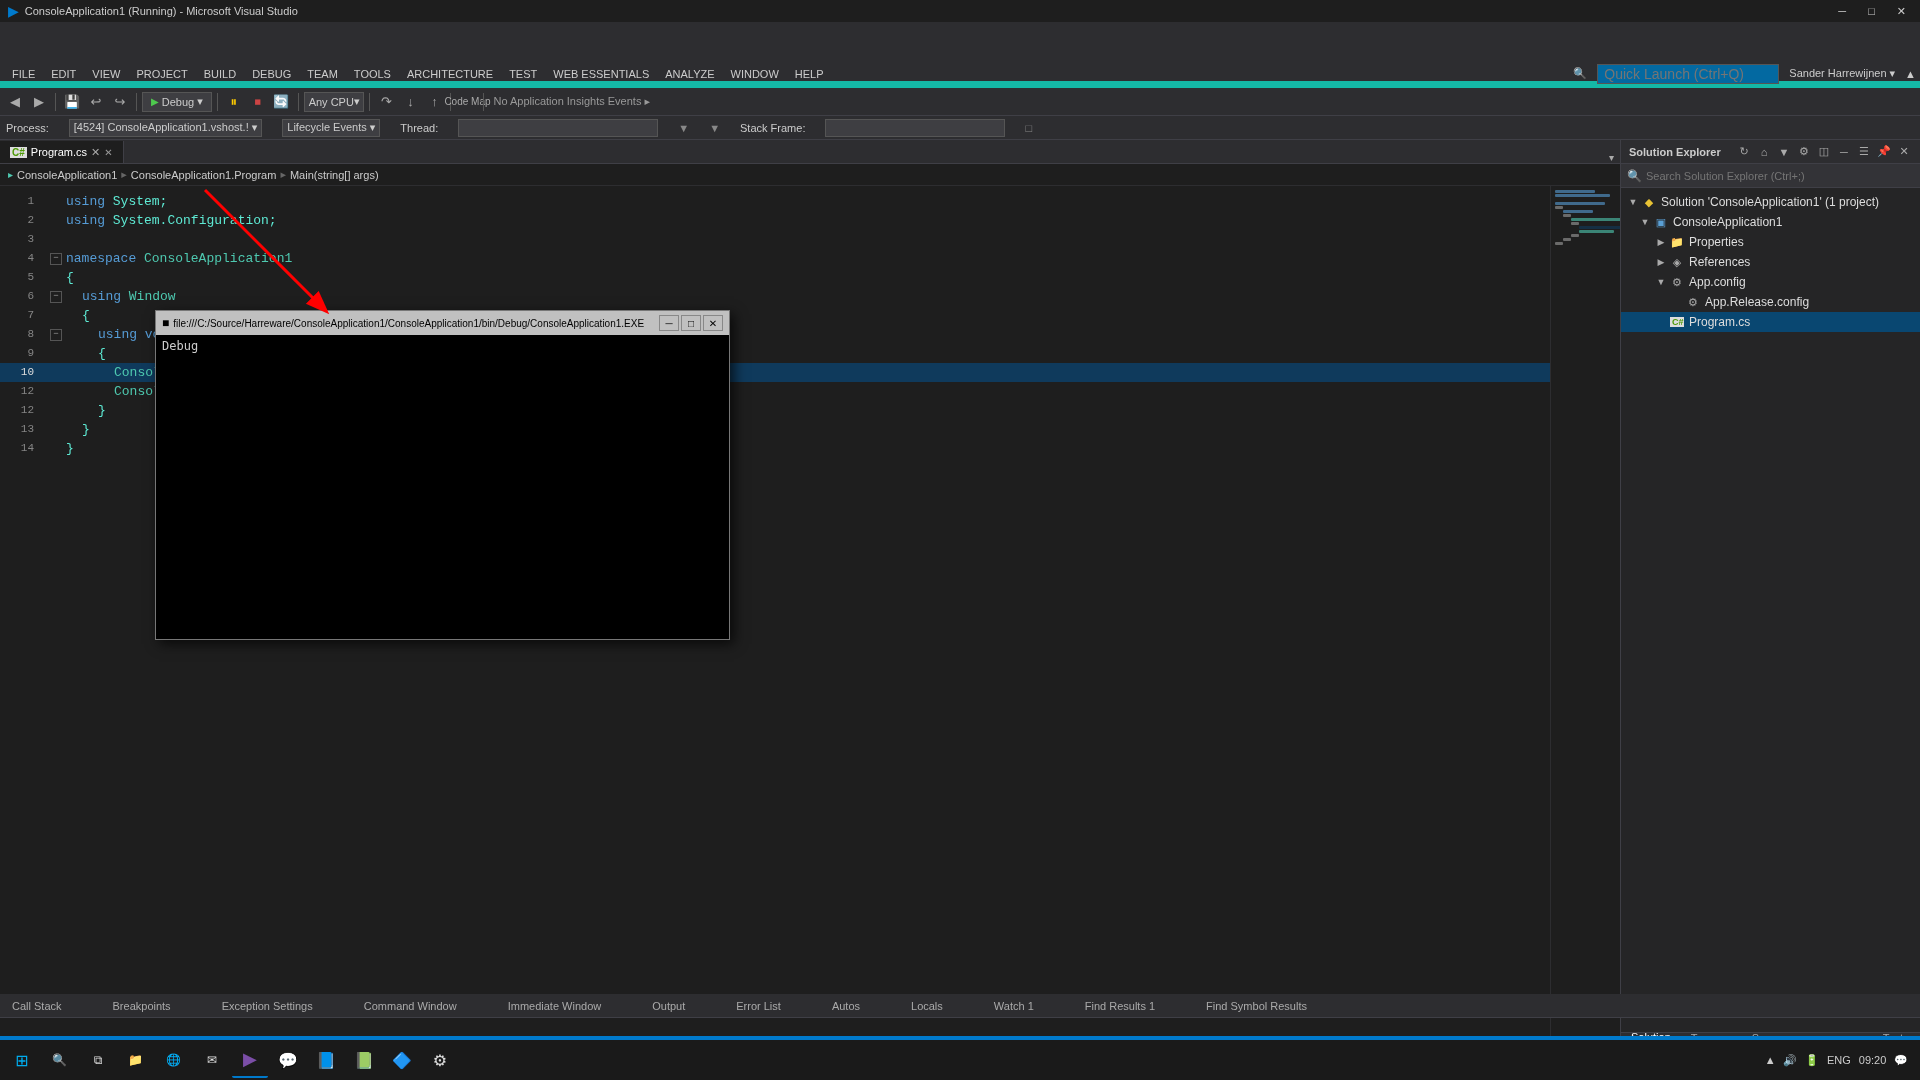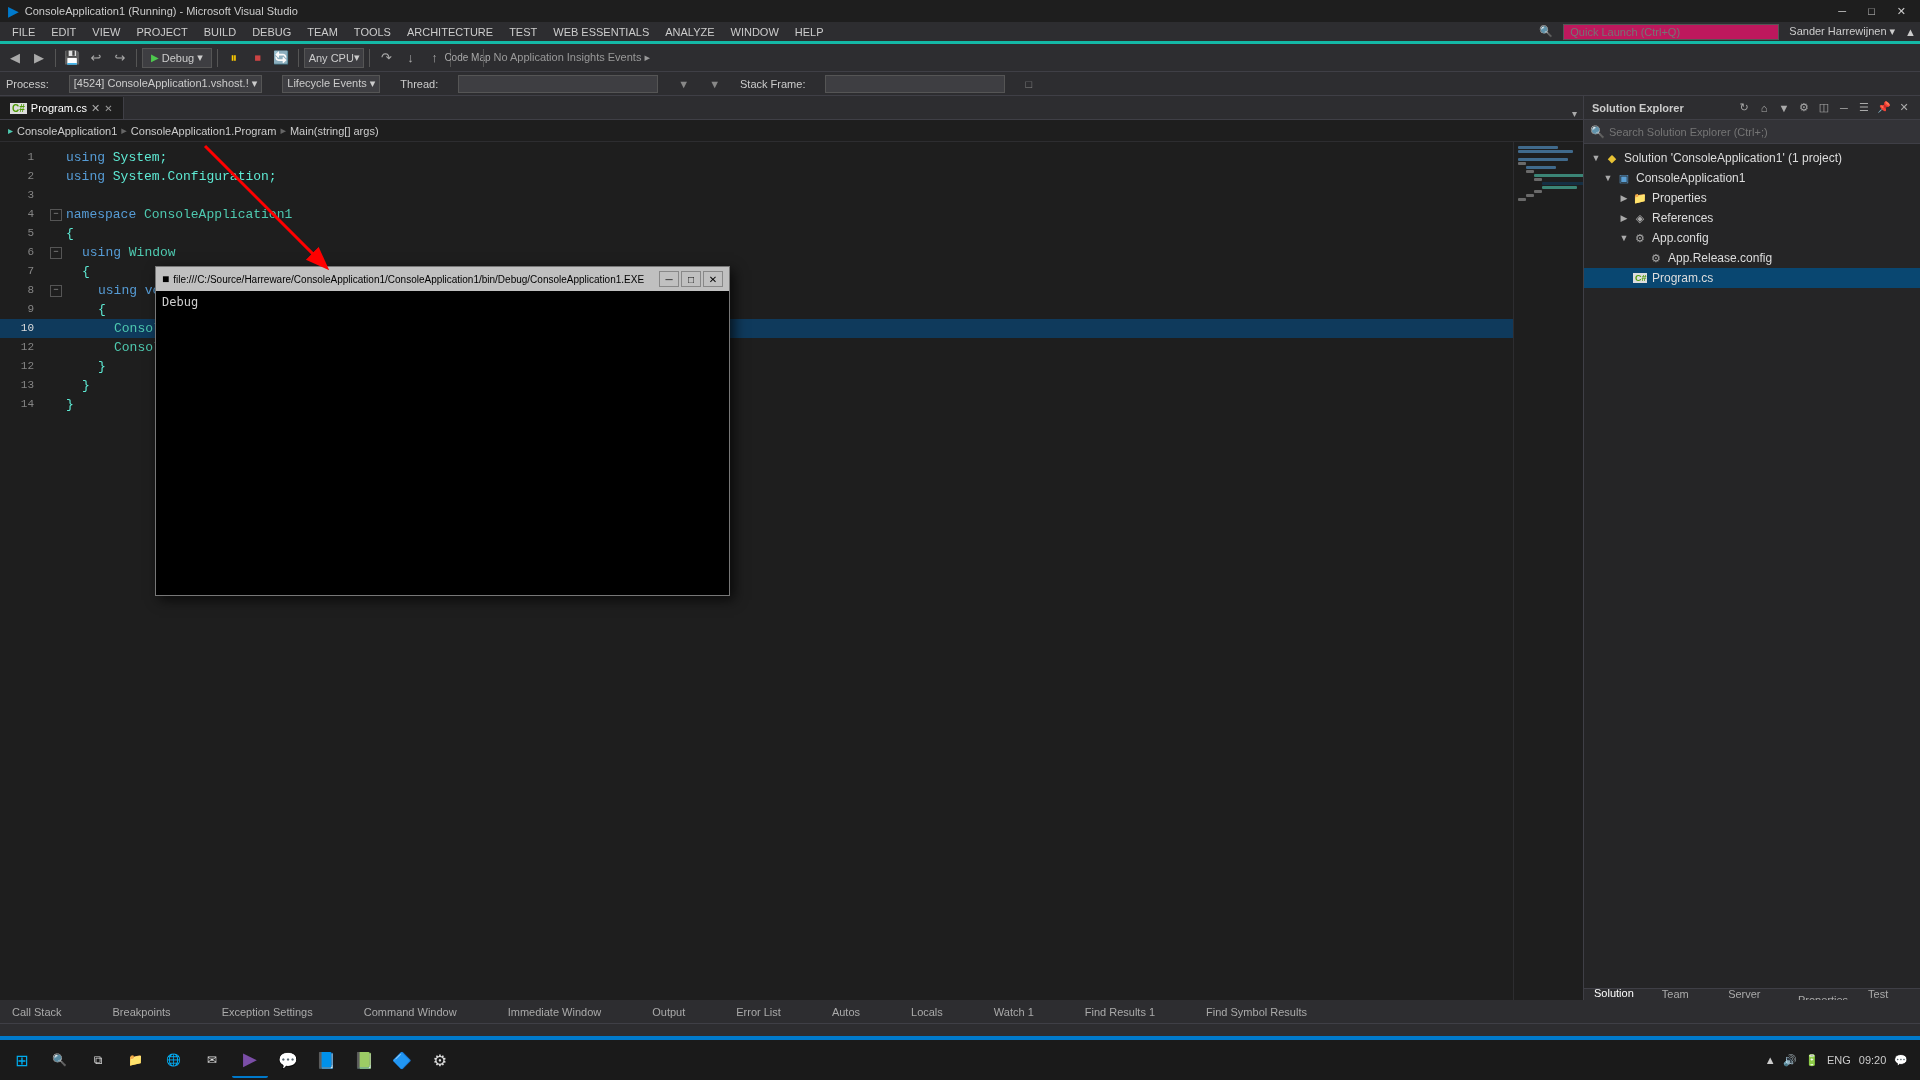--- a/index.html
+++ b/index.html
@@ -27,22 +27,23 @@
     }
     #title-bar-left { display: flex; align-items: center; gap: 6px; }
     #title-bar-right { display: flex; align-items: center; gap: 10px; }
 
     
     #menu-bar {
       height: 22px;
       background: #2d2d30;
       display: flex;
       align-items: center;
-      border-bottom: 3px solid #14b8a6;
+      border-bottom: 7px solid #14b8a6;
       padding: 0 4px;
+      margin-top: 44px;
     }
     .menu-item {
       padding: 2px 8px;
       font-size: 11px;
       color: #ccc;
       cursor: pointer;
       white-space: nowrap;
     }
     .menu-right {
       margin-left: auto;
@@ -285,21 +286,21 @@
     #red-arrow {
       position: absolute;
       top: 0;
       left: 170px;
       pointer-events: none;
       z-index: 200;
     }
 
     
     #right-panel {
-      width: 337px;
+      width: 300px;
       background: #252526;
       border-left: 1px solid #3f3f46;
       display: flex;
       flex-direction: column;
     }
     #solution-explorer-header {
       height: 24px;
       background: #2d2d30;
       display: flex;
       align-items: center;
@@ -488,21 +489,21 @@
   <div class="menu-item">TEAM</div>
   <div class="menu-item">TOOLS</div>
   <div class="menu-item">ARCHITECTURE</div>
   <div class="menu-item">TEST</div>
   <div class="menu-item">WEB ESSENTIALS</div>
   <div class="menu-item">ANALYZE</div>
   <div class="menu-item">WINDOW</div>
   <div class="menu-item">HELP</div>
   <div class="menu-right">
     <span>🔍</span>
-    <input type="text" style="background: #be185d; border: 1px solid rgb(85, 85, 85); color: rgb(204, 204, 204); font-size: 11px; padding: 1px 6px; width: 216px; outline: none;" placeholder="Quick Launch (Ctrl+Q)">
+    <input type="text" style="background: #0369a1; border: 1px solid rgb(85, 85, 85); color: rgb(204, 204, 204); font-size: 14px; padding: 1px 6px; width: 182px; outline: none;" placeholder="Quick Launch (Ctrl+Q)">
     <span style="cursor:pointer;">Sander Harrewijnen ▾</span>
     <span>▲</span>
   </div>
 </div>
 
 <div id="toolbar">
   <div class="toolbar-btn">◀</div>
   <div class="toolbar-btn">▶</div>
   <div class="toolbar-sep"></div>
   <div class="toolbar-btn">💾</div>
@@ -792,21 +793,21 @@
     <div id="right-tabs">
       <span class="right-tab active">Solution Expl...</span>
       <span class="right-tab">Team Explorer</span>
       <span class="right-tab">Server Explorer</span>
       <span class="right-tab">Properties</span>
       <span class="right-tab">Test Explorer</span>
     </div>
   </div>
 </div>
 
-<div class="bottom-tabs-bar" style="position:absolute;bottom:56px;left:0;right:0;gap:35px;">
+<div class="bottom-tabs-bar" style="position:absolute;bottom:62px;left:0;right:0;gap:35px;">
   <span class="bottom-tab">Call Stack</span>
   <span class="bottom-tab">Breakpoints</span>
   <span class="bottom-tab">Exception Settings</span>
   <span class="bottom-tab">Command Window</span>
   <span class="bottom-tab">Immediate Window</span>
   <span class="bottom-tab">Output</span>
   <span class="bottom-tab">Error List</span>
   <span class="bottom-tab">Autos</span>
   <span class="bottom-tab">Locals</span>
   <span class="bottom-tab">Watch 1</span>

